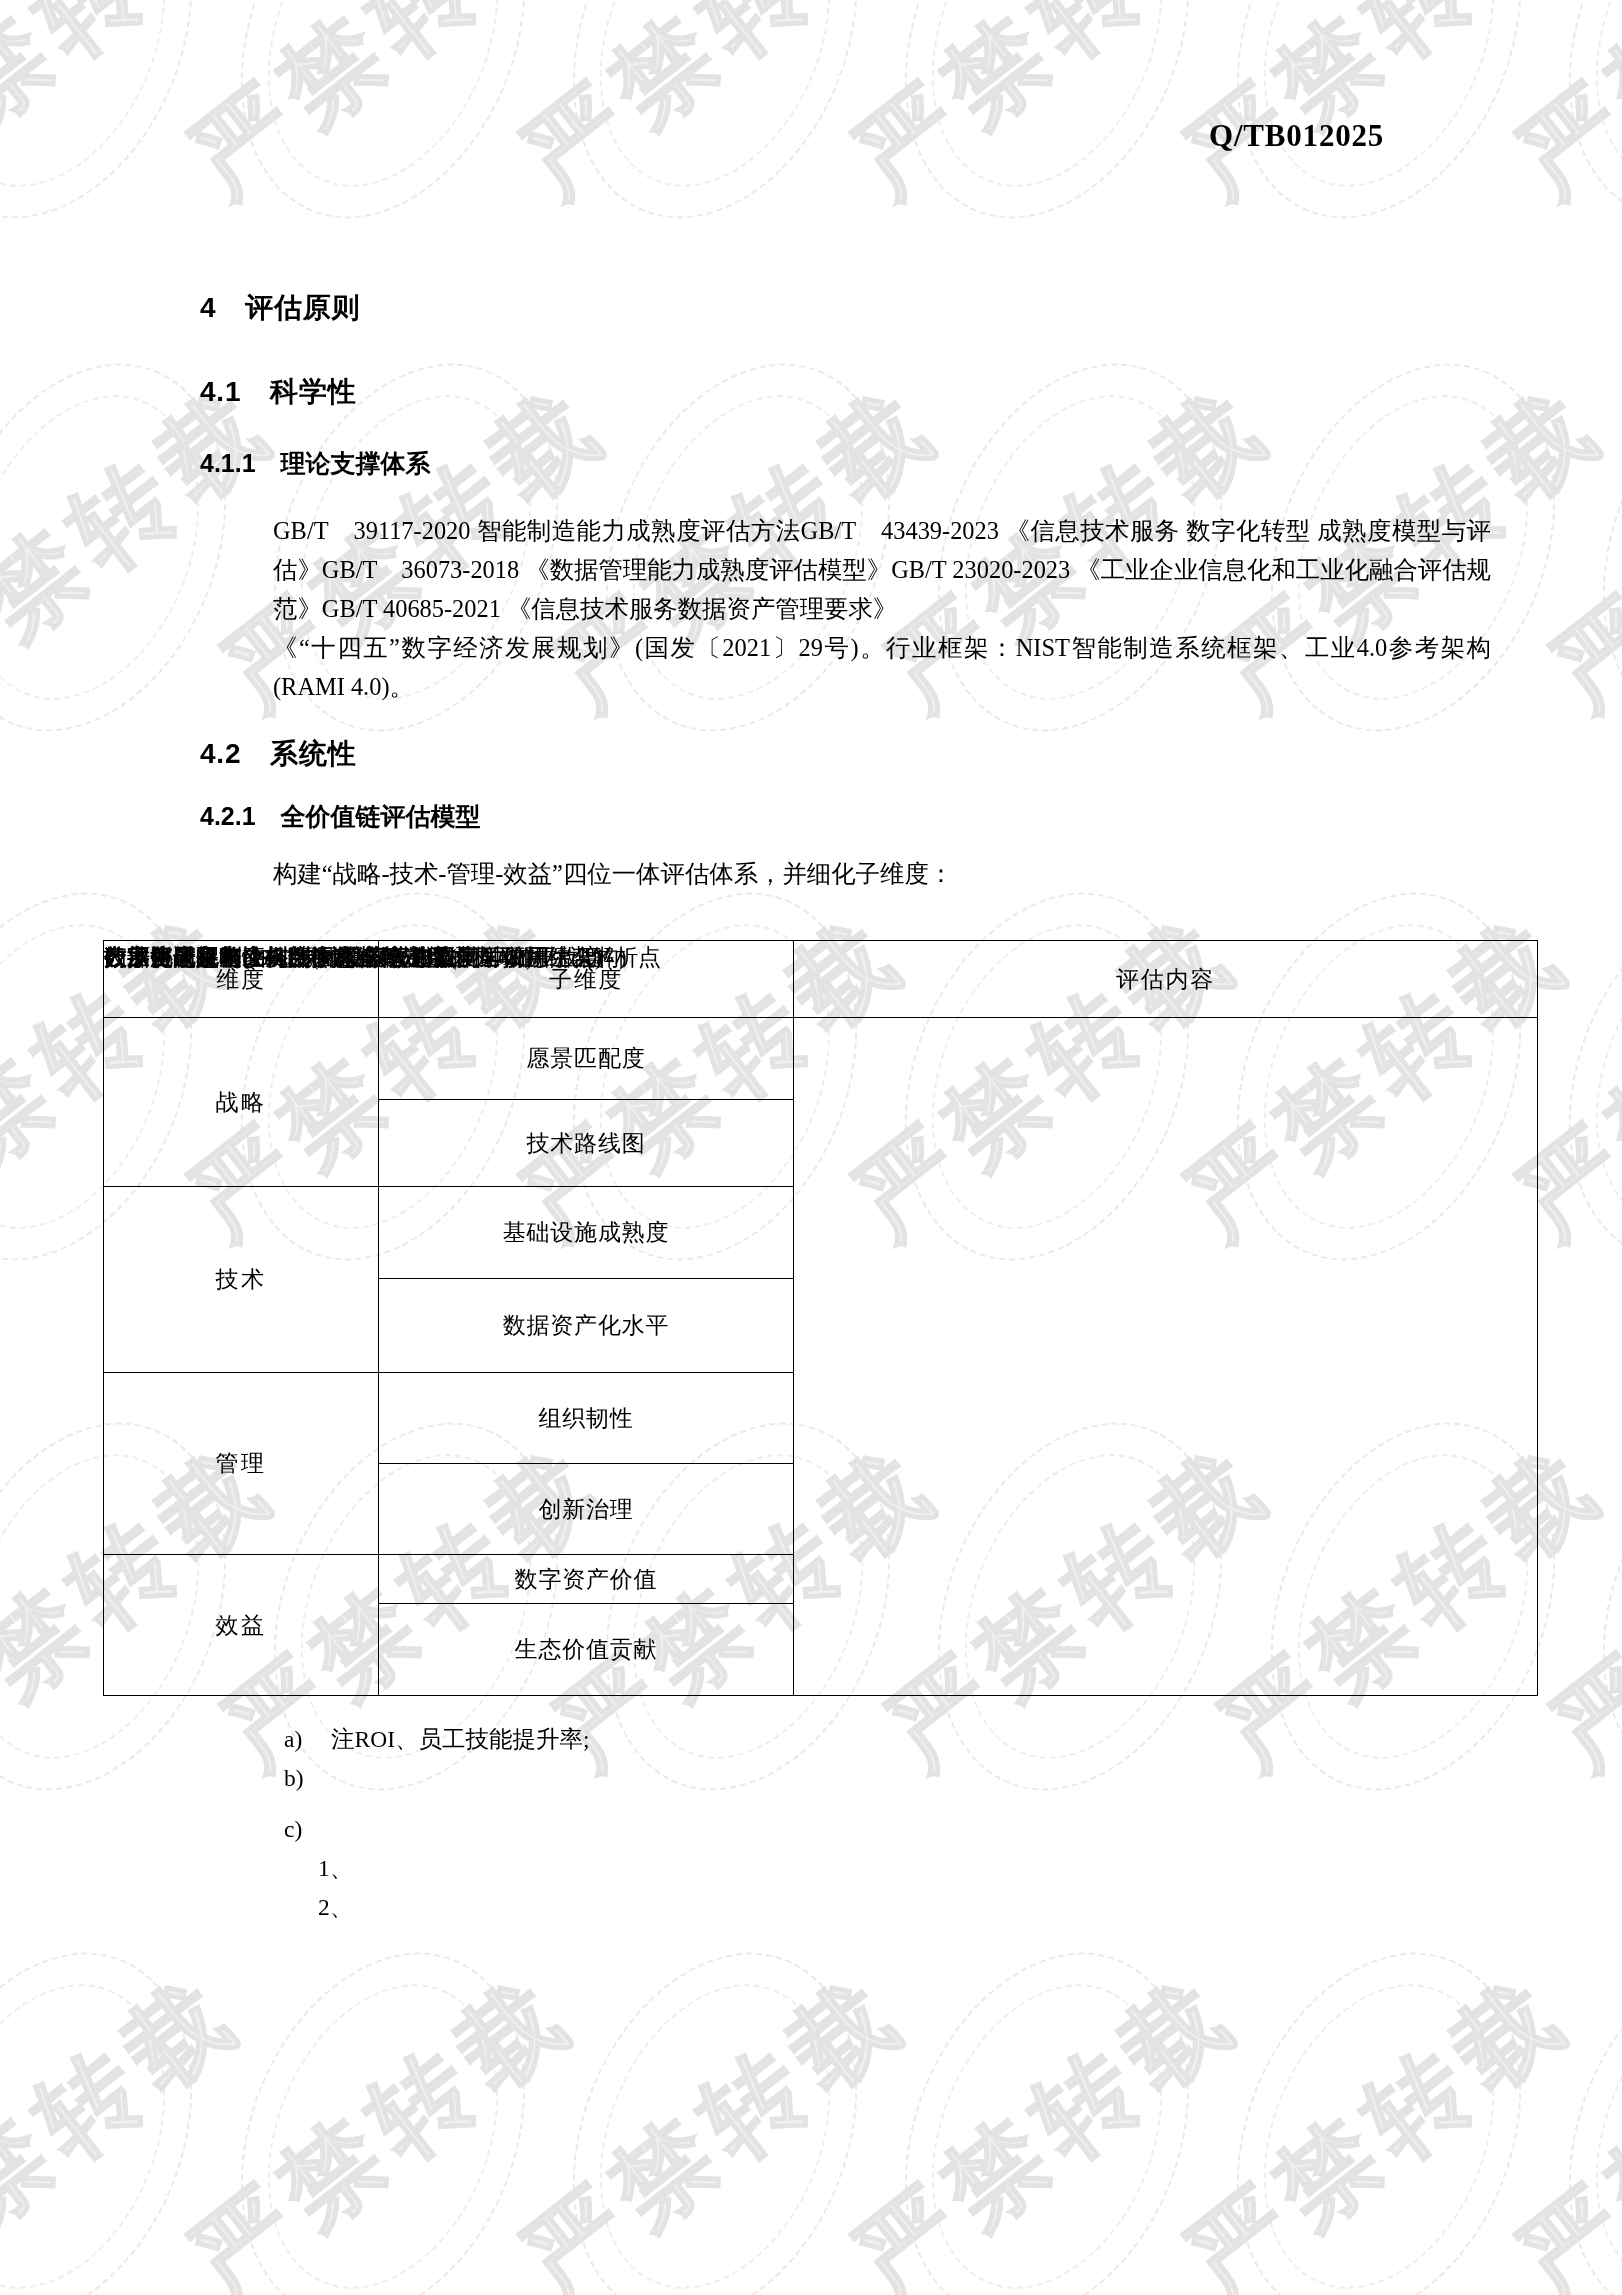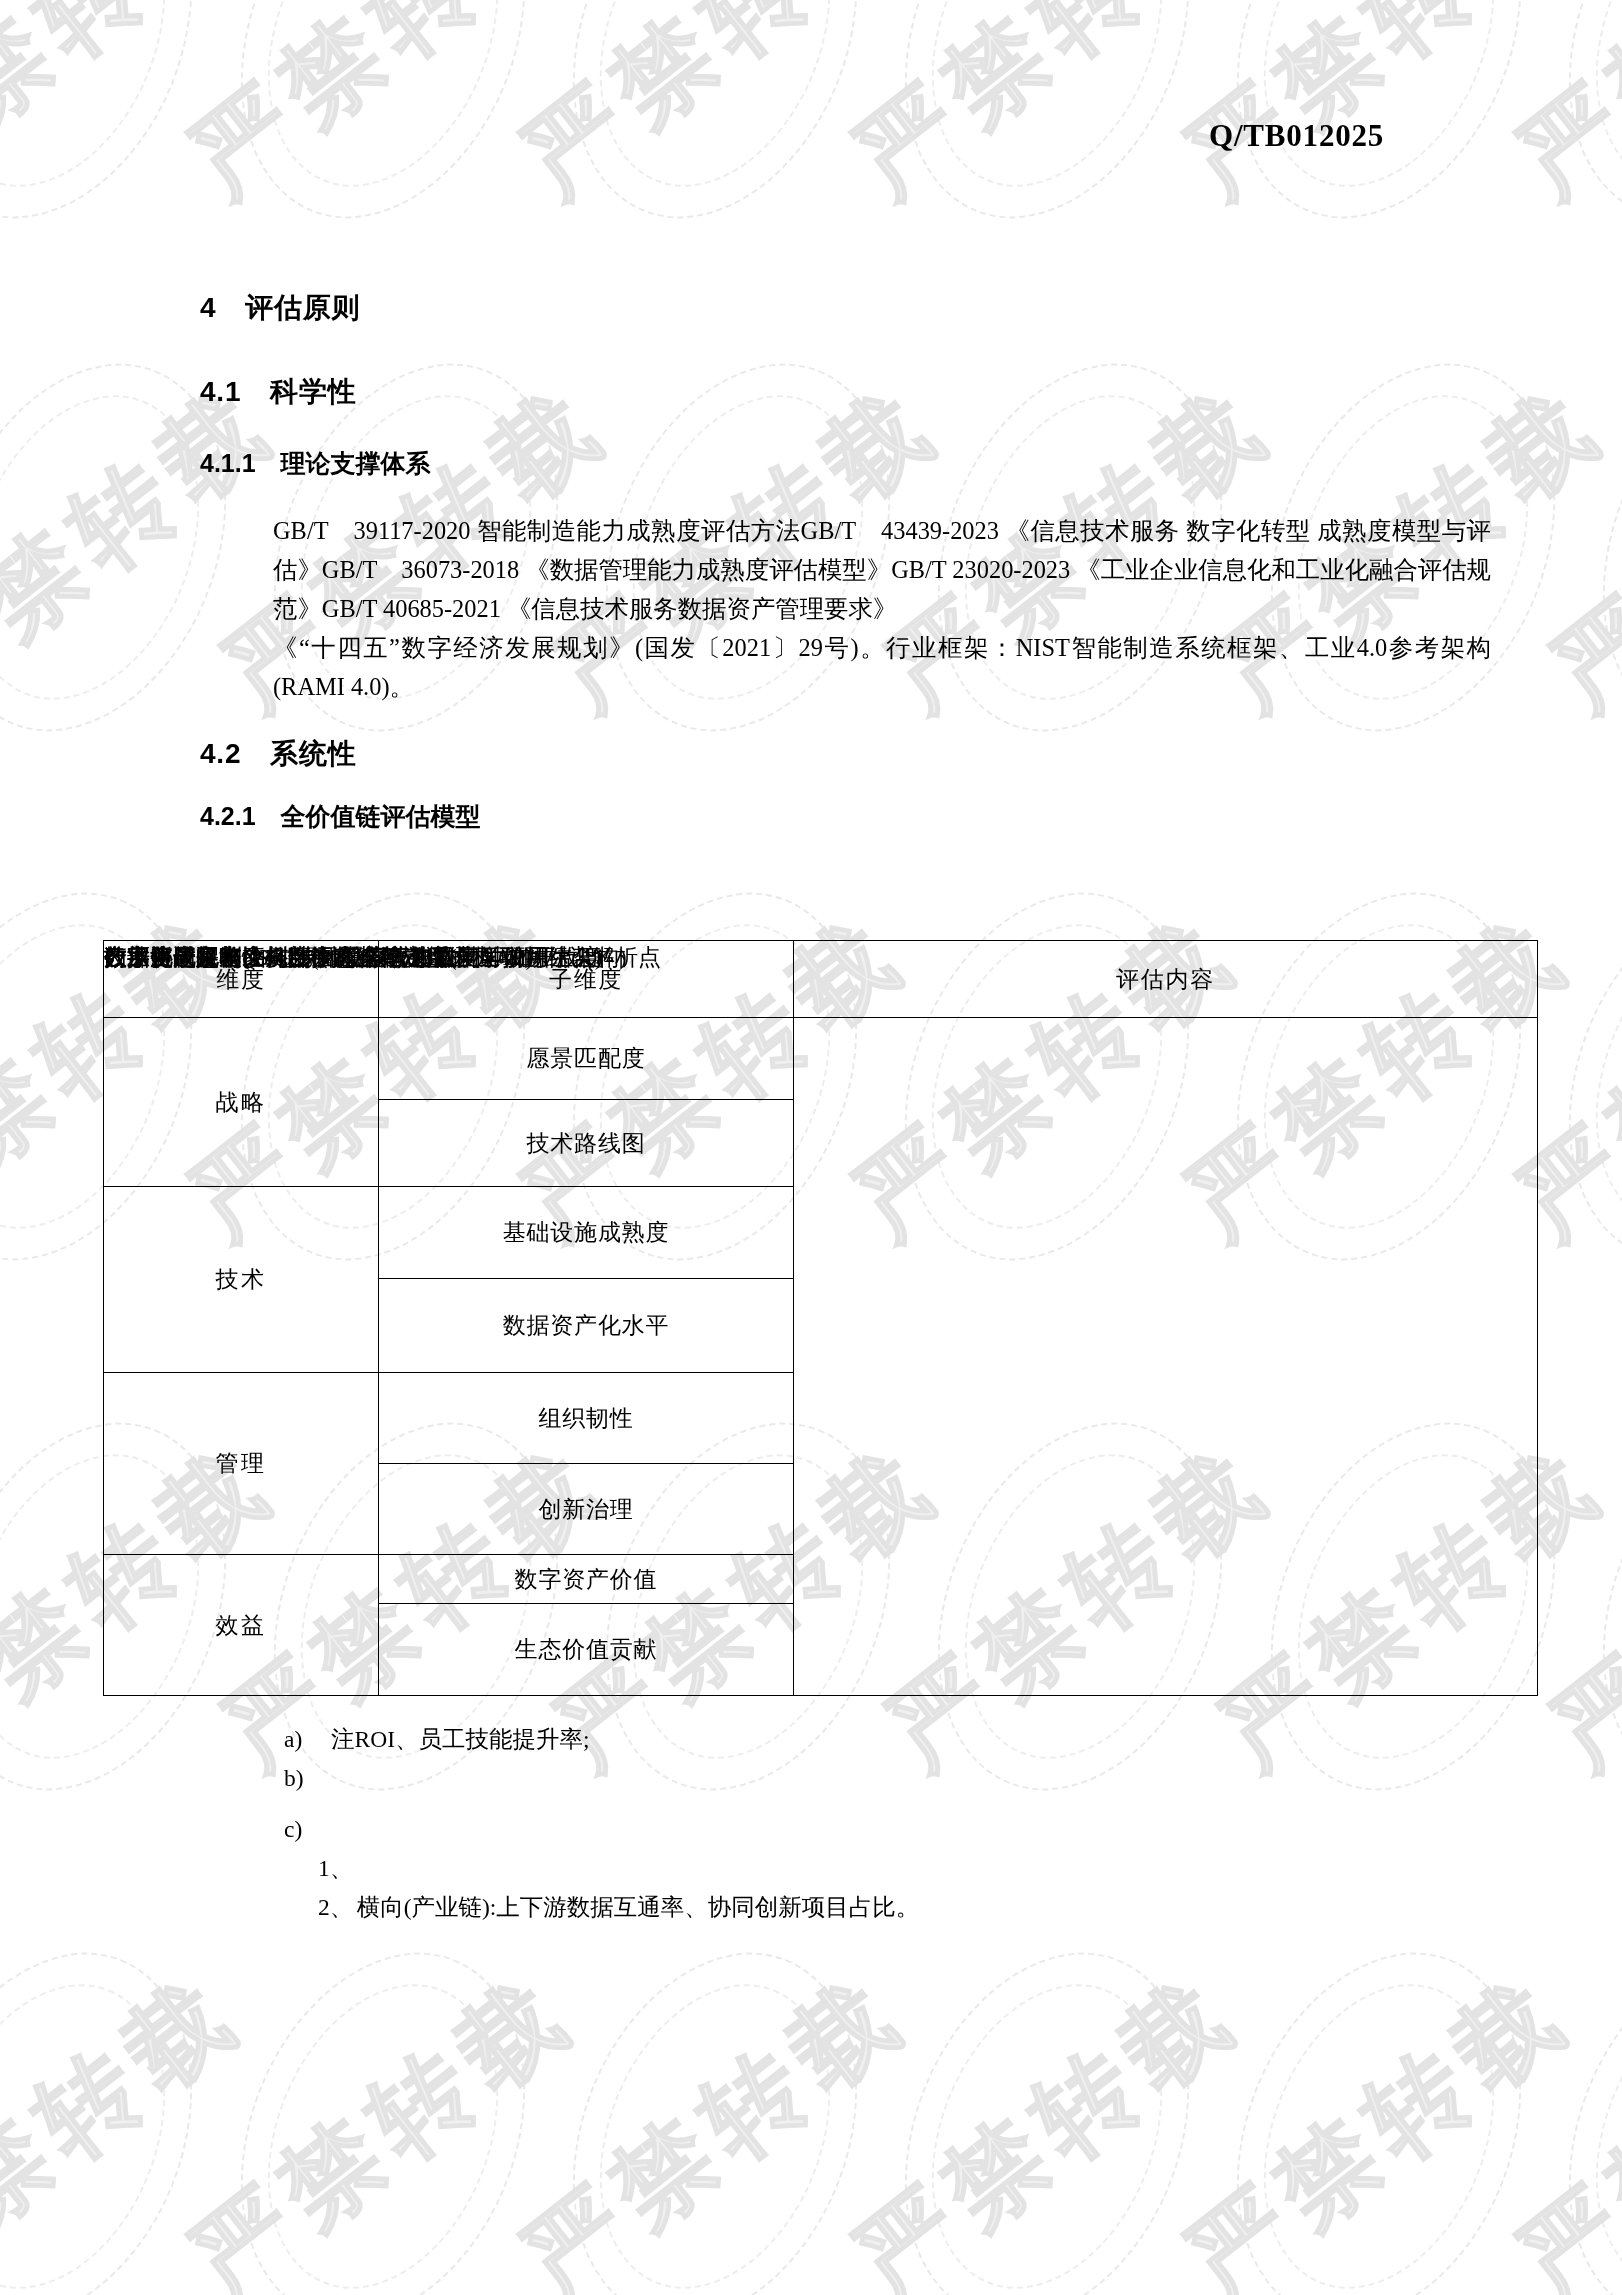--- a/index.html
+++ b/index.html
@@ -274,20 +274,21 @@
     <div id="h411" class="h-small">4.1.1　理论支撑体系</div>
 
     <div id="paras" class="body-block">
       <p>GB/T　39117-2020 智能制造能力成熟度评估方法GB/T　43439-2023 《信息技术服务 数字化转型 成熟度模型与评估》GB/T　36073-2018 《数据管理能力成熟度评估模型》GB/T 23020-2023 《工业企业信息化和工业化融合评估规范》GB/T 40685-2021 《信息技术服务数据资产管理要求》</p>
       <p>《“十四五”数字经济发展规划》(国发〔2021〕29号)。行业框架：NIST智能制造系统框架、工业4.0参考架构(RAMI 4.0)。</p>
     </div>
 
     <div id="h42" class="h-big">4.2　系统性</div>
     <div id="h421" class="h-small">4.2.1　全价值链评估模型</div>
 
+    <div id="intro" class="body-block">构建“战略-技术-管理-效益”四位一体评估体系，并细化子维度：</div>
 
     <div class="tbl-wrap">
       <table class="eval">
         <colgroup>
             <col class="col-dim">
             <col class="col-sub">
             <col class="col-content">
           </colgroup>
         <tbody>
           <tr class="hrow">
@@ -348,19 +349,18 @@
         <span class="nlabel">b)</span>
       </div>
       <div class="note gap">
         <span class="nlabel">c)</span>
       </div>
       <div class="note subnote">
         <span class="nlabel">1、</span>
       </div>
       <div class="note subnote">
         <span class="nlabel">2、</span>
-        <span>横向(产业链):上下游数据互通率、协同创新项目占比。</span>
       </div>
     </div>
 
   </div>
 </div>
 
 
 </body></html>

